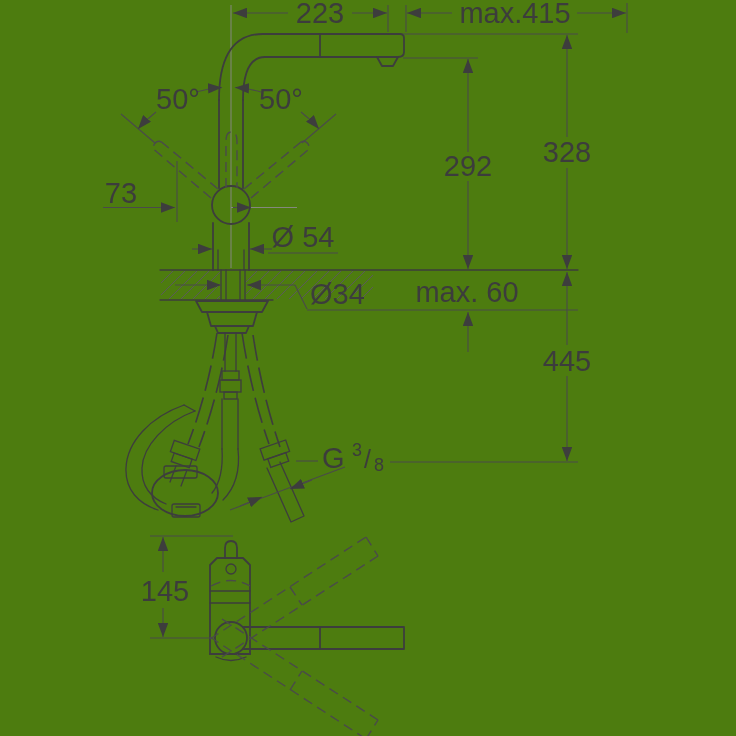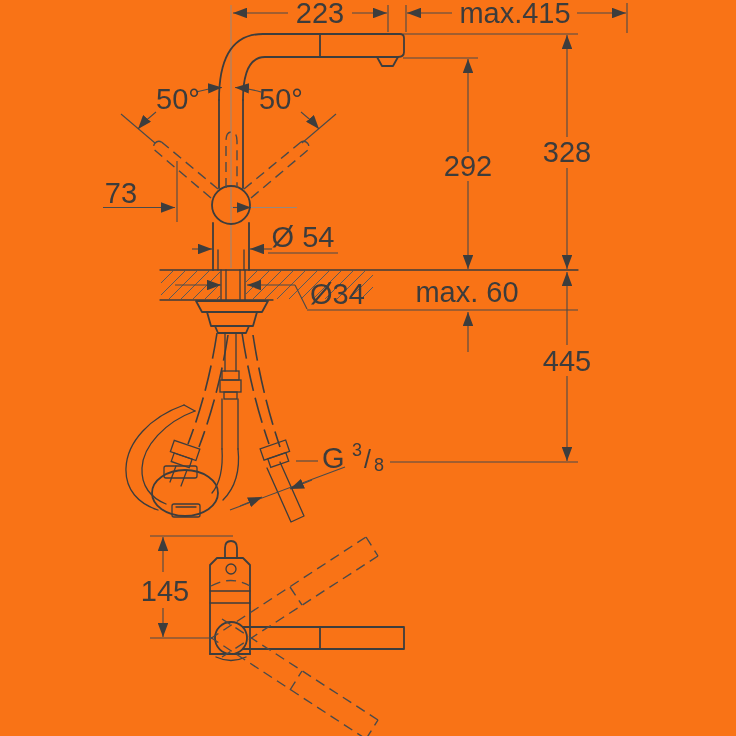--- a/index.html
+++ b/index.html
@@ -1,16 +1,16 @@
 <!DOCTYPE html>
 <html><head>
 <meta charset="utf-8">
 <style>
   html,body{margin:0;padding:0;background:#ffffff;}
-  .stage{position:relative;width:736px;height:736px;background:#f97316;overflow:hidden;
+  .stage{position:relative;width:736px;height:736px;background:#4d7c0f;overflow:hidden;
          font-family:"Liberation Sans", sans-serif;}
   svg{display:block}
   .obj{fill:none;stroke:#3d3d3d;stroke-width:1.8;stroke-linecap:round;stroke-linejoin:round;}
   .objthin{fill:none;stroke:#3d3d3d;stroke-width:1.3;stroke-linecap:round;}
   .dim{fill:none;stroke:#4a4a4a;stroke-width:1.1;}
   .cl{fill:none;stroke:#8a8a8a;stroke-width:0.9;}
   .dash{fill:none;stroke:#4a4a4a;stroke-width:1.4;stroke-dasharray:10 6;}
   .braid{fill:none;stroke:#3d3d3d;stroke-width:1.6;stroke-dasharray:26 7;}
   .hatchline{stroke:#5a5a5a;stroke-width:1;}
   text{fill:#3c3c3c;}

